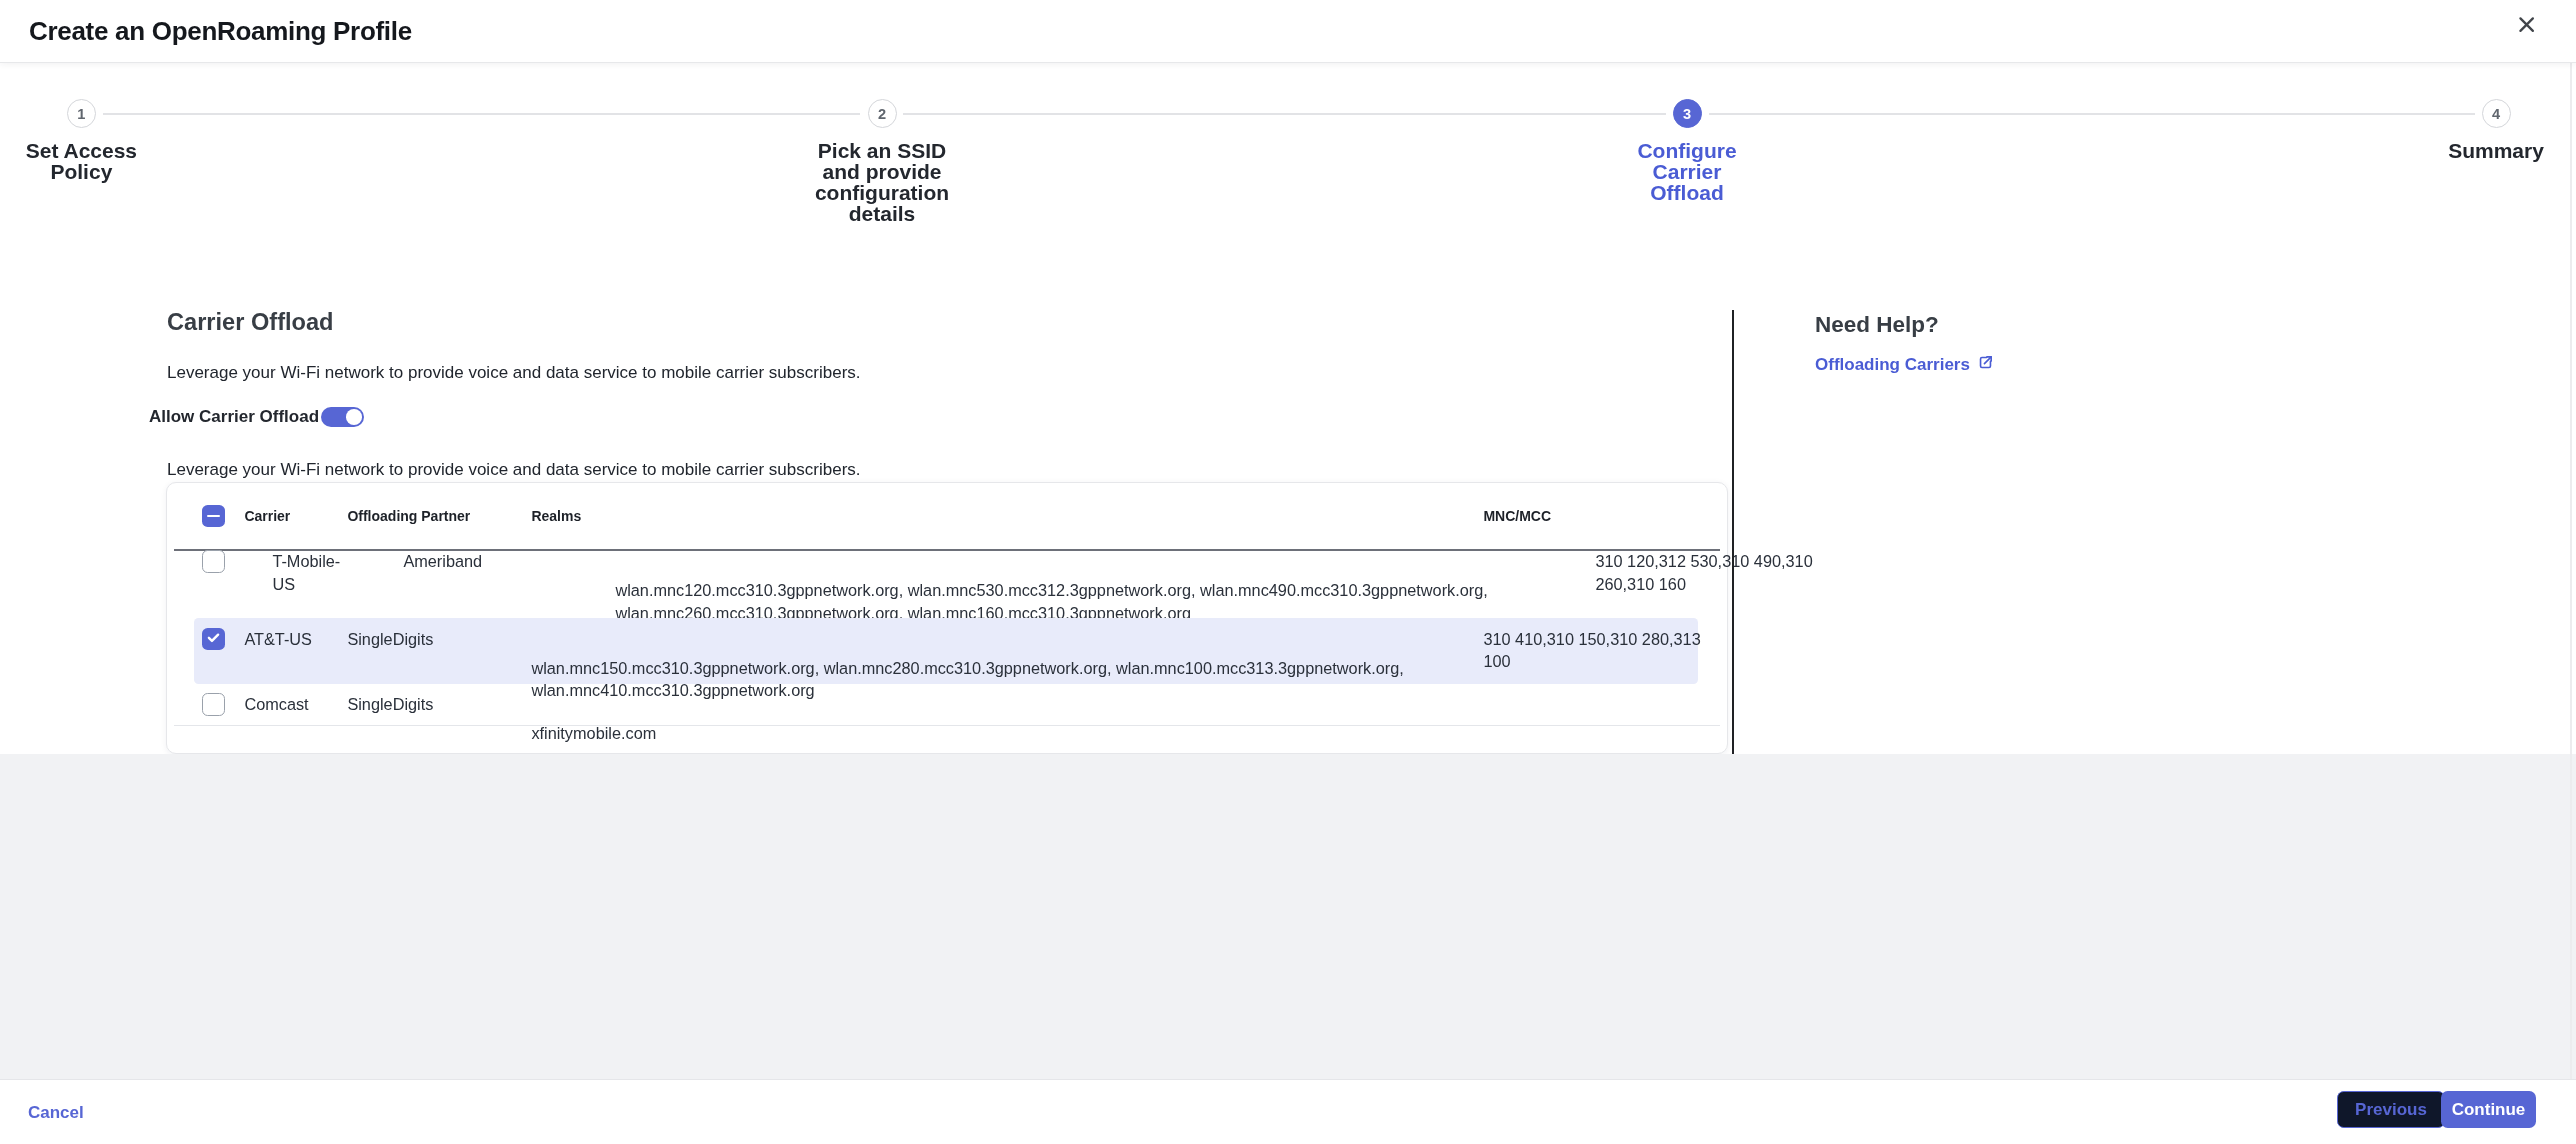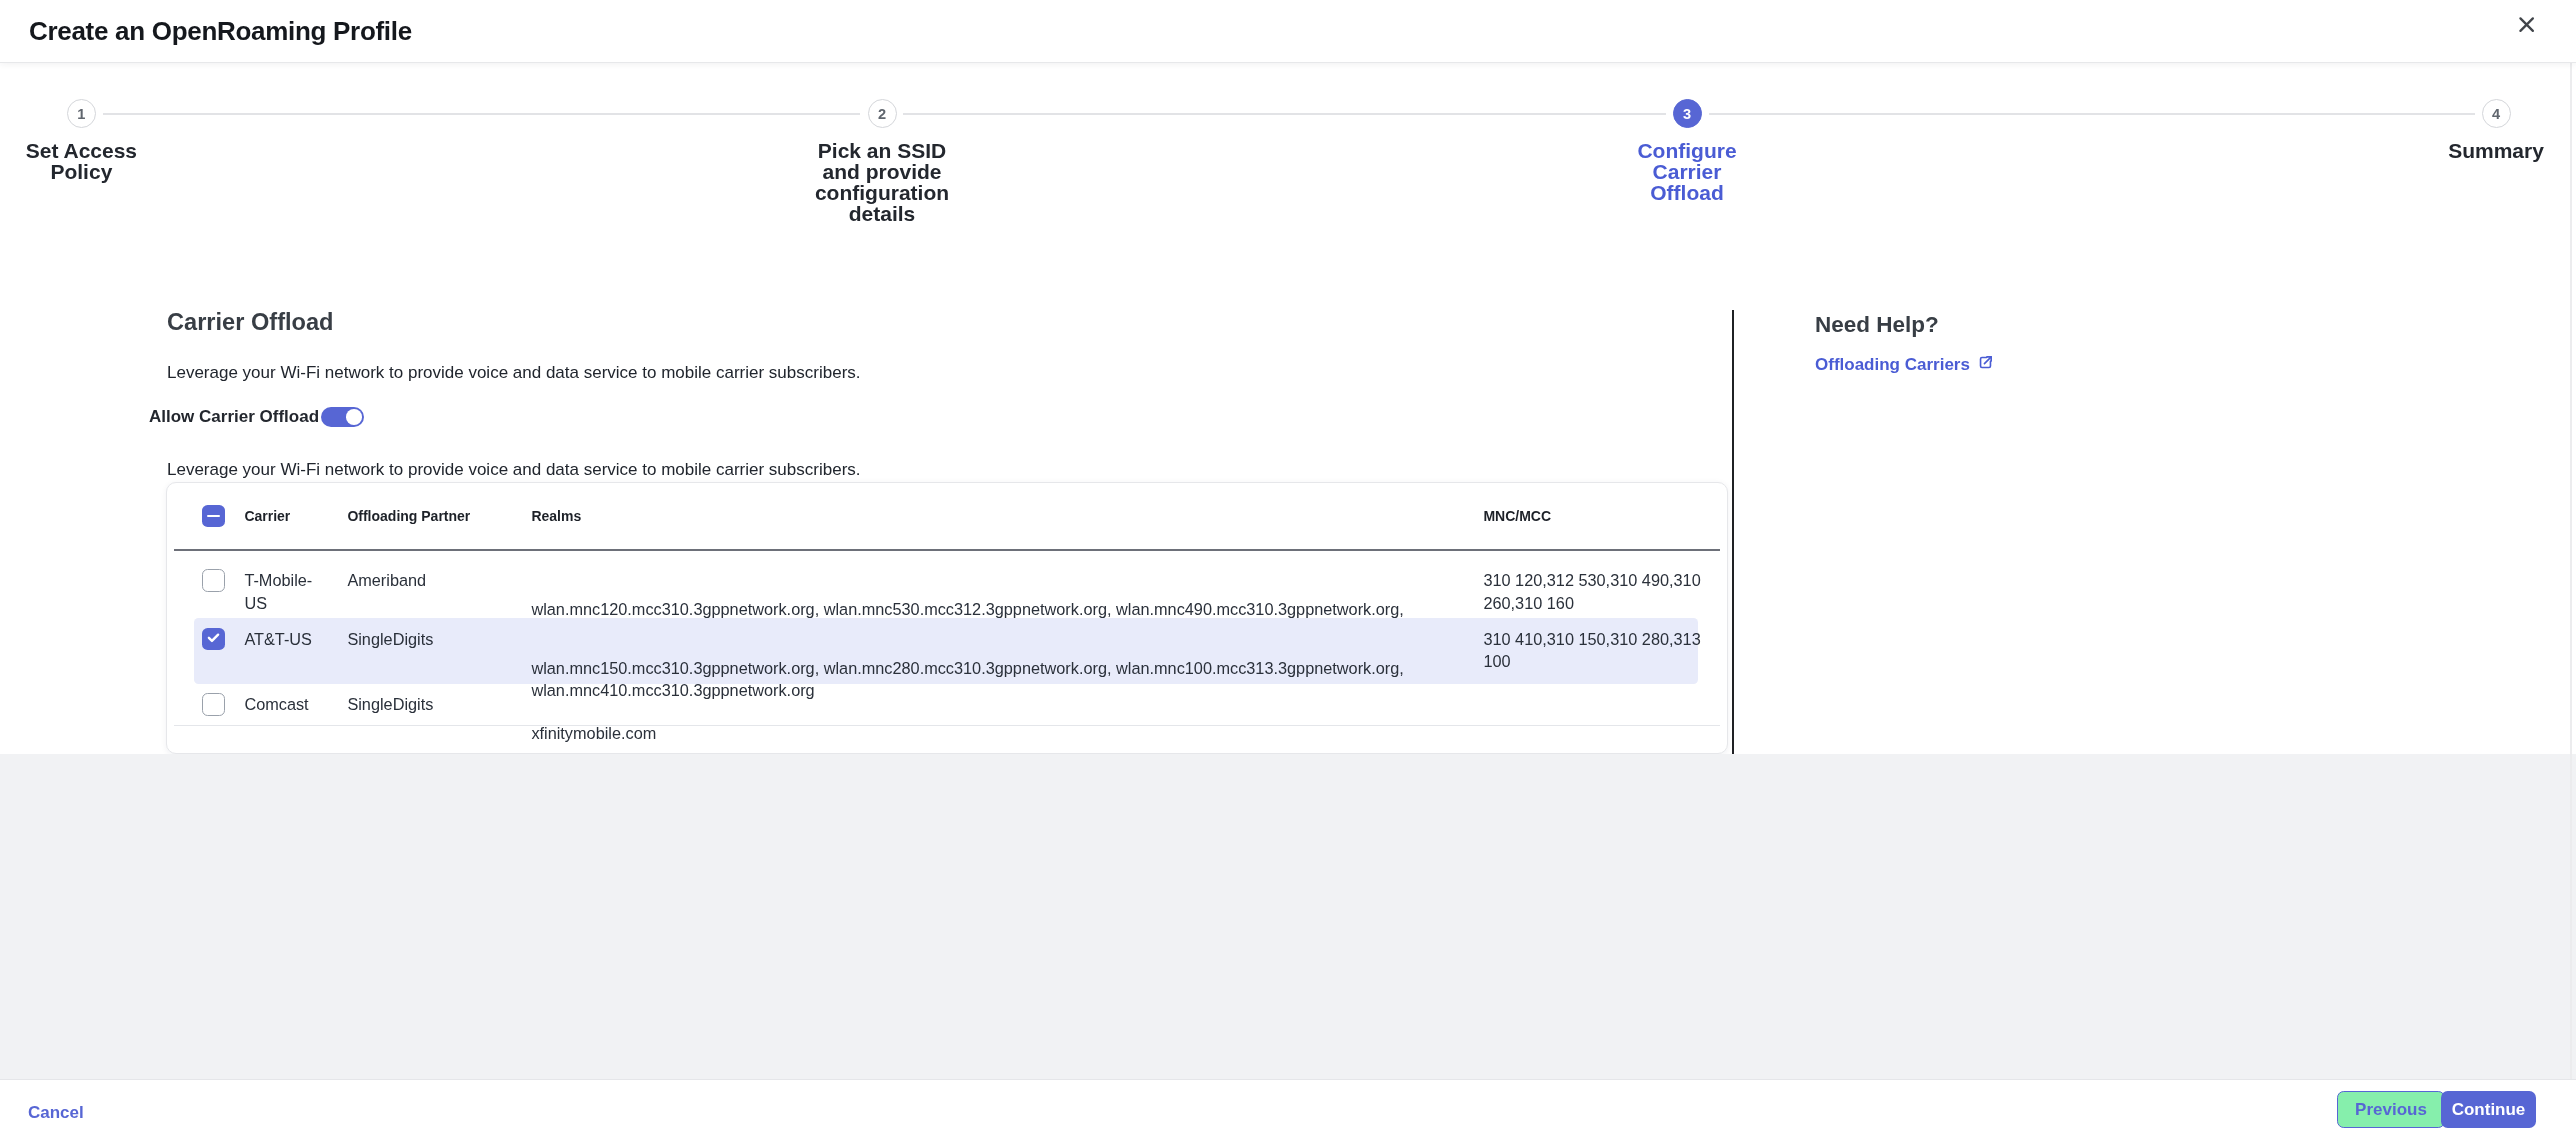--- a/index.html
+++ b/index.html
@@ -30,21 +30,21 @@
   
   .card{position:absolute;left:166px;top:482px;width:1562px;height:272px;background:#fff;
         border:1.1px solid #e6e7ea;border-radius:10px;box-sizing:border-box;
         box-shadow:0 1.7px 6.7px rgba(20,30,60,.06);}
   .trow{position:absolute;left:27px;width:1504px;display:grid;
         grid-template-columns:42px 103px 184px 952px 236px;
         padding-left:8.4px;box-sizing:border-box;align-items:start;}
   .thead{top:0;height:66px;align-items:center;}
   .th{font-size:14px;font-weight:700;color:#1d2128;}
   .hdr-rule{position:absolute;left:6.7px;top:66px;width:1546px;height:1.7px;background:#6d7079;}
-  .r1{top:77px;height:66px;padding-top:9px;}
+  .r1{top:58px;height:66px;padding-top:9px;gap:28px;}
   .r2{top:135px;height:66px;padding-top:9.5px;background:#e8ebfa;border-radius:4.5px;}
   .r3{top:201px;height:41px;padding-top:9px;}
   .row3-rule{position:absolute;left:6.7px;top:242px;width:1546px;height:1.1px;background:#e4e6ea;}
   .cell{font-size:16.3px;line-height:22.5px;color:#2a303a;white-space:pre-line;}
   .cell-carrier{padding-right:22.5px;}
   .cell-realms{padding-right:34px;margin-top:29px;}
   .cbx{width:22.5px;height:22.5px;border-radius:5.6px;box-sizing:border-box;cursor:pointer;
        display:flex;align-items:center;justify-content:center;}
   .cbx.off{background:#fff;border:1.7px solid #9aa1ab;}
   .cbx.on,.cbx.ind{background:#5766d4;border:none;}
@@ -55,21 +55,21 @@
   .help-link{position:absolute;left:1815px;top:354px;display:flex;align-items:center;gap:6.7px;
              font-size:17px;font-weight:700;color:#4a5cd4;cursor:pointer;}
   
   .grayband{position:absolute;left:0;top:754px;width:2576px;height:325px;background:#f1f2f4;}
   .footer{position:absolute;left:0;top:1079px;width:2576px;height:65px;background:#fff;
           border-top:1.1px solid #e5e6e9;box-sizing:border-box;z-index:4;}
   .cancel{position:absolute;left:28px;top:0;height:65px;display:flex;align-items:center;
           font-size:17px;font-weight:700;color:#5766d4;cursor:pointer;}
   .btn{position:absolute;top:11.2px;height:37px;border-radius:6.7px;box-sizing:border-box;
        display:flex;align-items:center;justify-content:center;font-size:17px;font-weight:700;cursor:pointer;}
-  .btn-prev{left:2337px;width:108px;background:#86efac;border:1.7px solid #5766d4;color:#5766d4;}
+  .btn-prev{left:2337px;width:108px;background:#0f172a;border:1.7px solid #5766d4;color:#5766d4;}
   .btn-cont{left:2441px;width:95px;background:#5766d4;color:#fff;border:none;}
   .edge{position:absolute;right:4.5px;top:0;width:1.1px;height:1144px;background:#ececee;}
 </style>
 </head>
 <body>
 
 <div class="screen">
 
   <div class="hdr">
     <div class="hdr-title">Create an OpenRoaming Profile</div>

